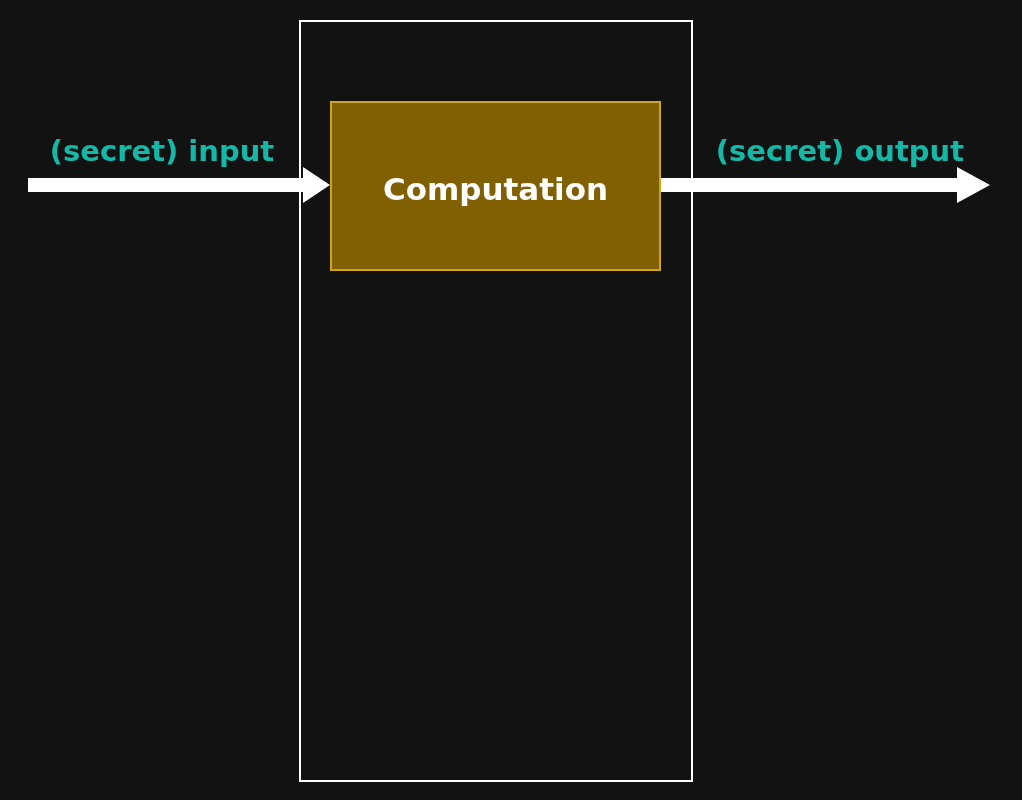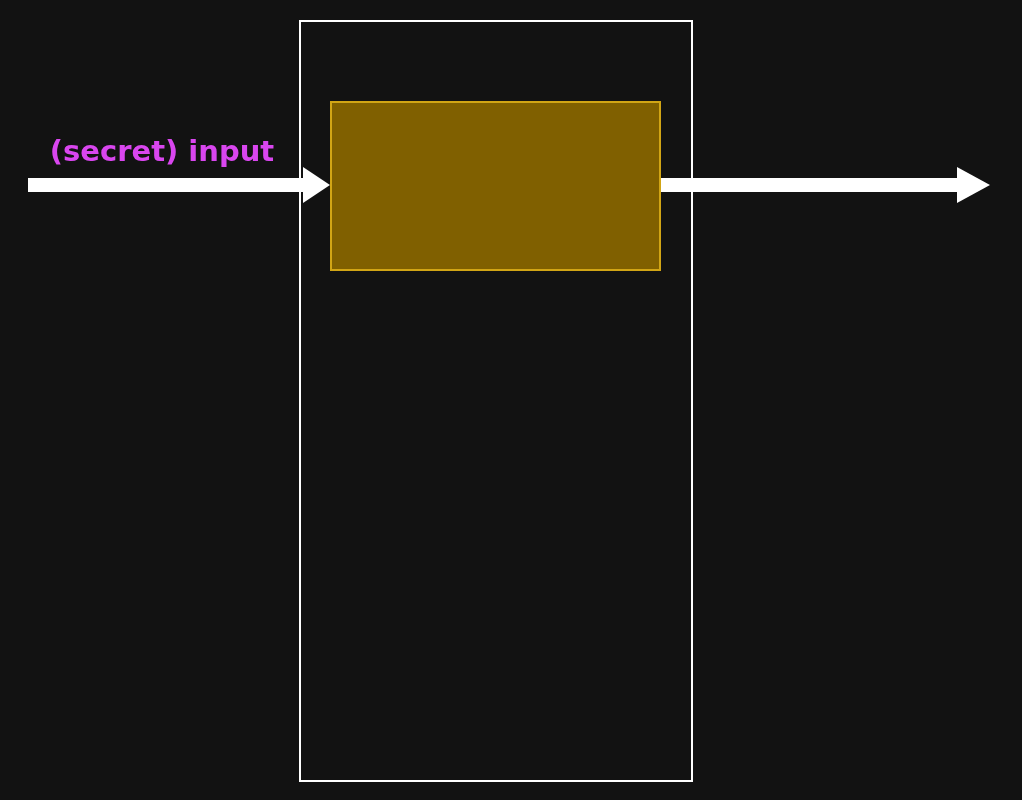--- a/index.html
+++ b/index.html
@@ -75,21 +75,21 @@
     left: 0;
     top: 0;
     width: 1022px;
     height: 800px;
     pointer-events: none;
   }
 
   
   .flow-label {
     position: absolute;
-    color: #d946ef;
+    color: #14b8a6;
     font-size: 29px;
     font-weight: bold;
     line-height: 36px;
     white-space: nowrap;
   }
   .label-input {
     left: 29px;
     top: 133px;
     width: 266px;
     text-align: center;
@@ -102,29 +102,31 @@
   }
 </style>
 </head>
 <body>
 
 <div id="stage">
 
   <div class="system-box"></div>
 
   <div class="computation-box"></div>
+  <div class="computation-label">Computation</div>
 
   <svg class="arrow-layer" width="1022" height="800" viewBox="0 0 1022 800">
 
     <g>
       <rect x="28" y="178" width="281" height="14" fill="#ffffff"></rect>
       <polygon points="303,167 330,185 303,203" fill="#ffffff"></polygon>
     </g>
 
     <g>
       <rect x="661" y="178" width="302" height="14" fill="#ffffff"></rect>
       <polygon points="957,167 990,185 957,203" fill="#ffffff"></polygon>
     </g>
   </svg>
 
   <div class="flow-label label-input">(secret) input</div>
+  <div class="flow-label label-output">(secret) output</div>
 
 </div>
 
 </body></html>

